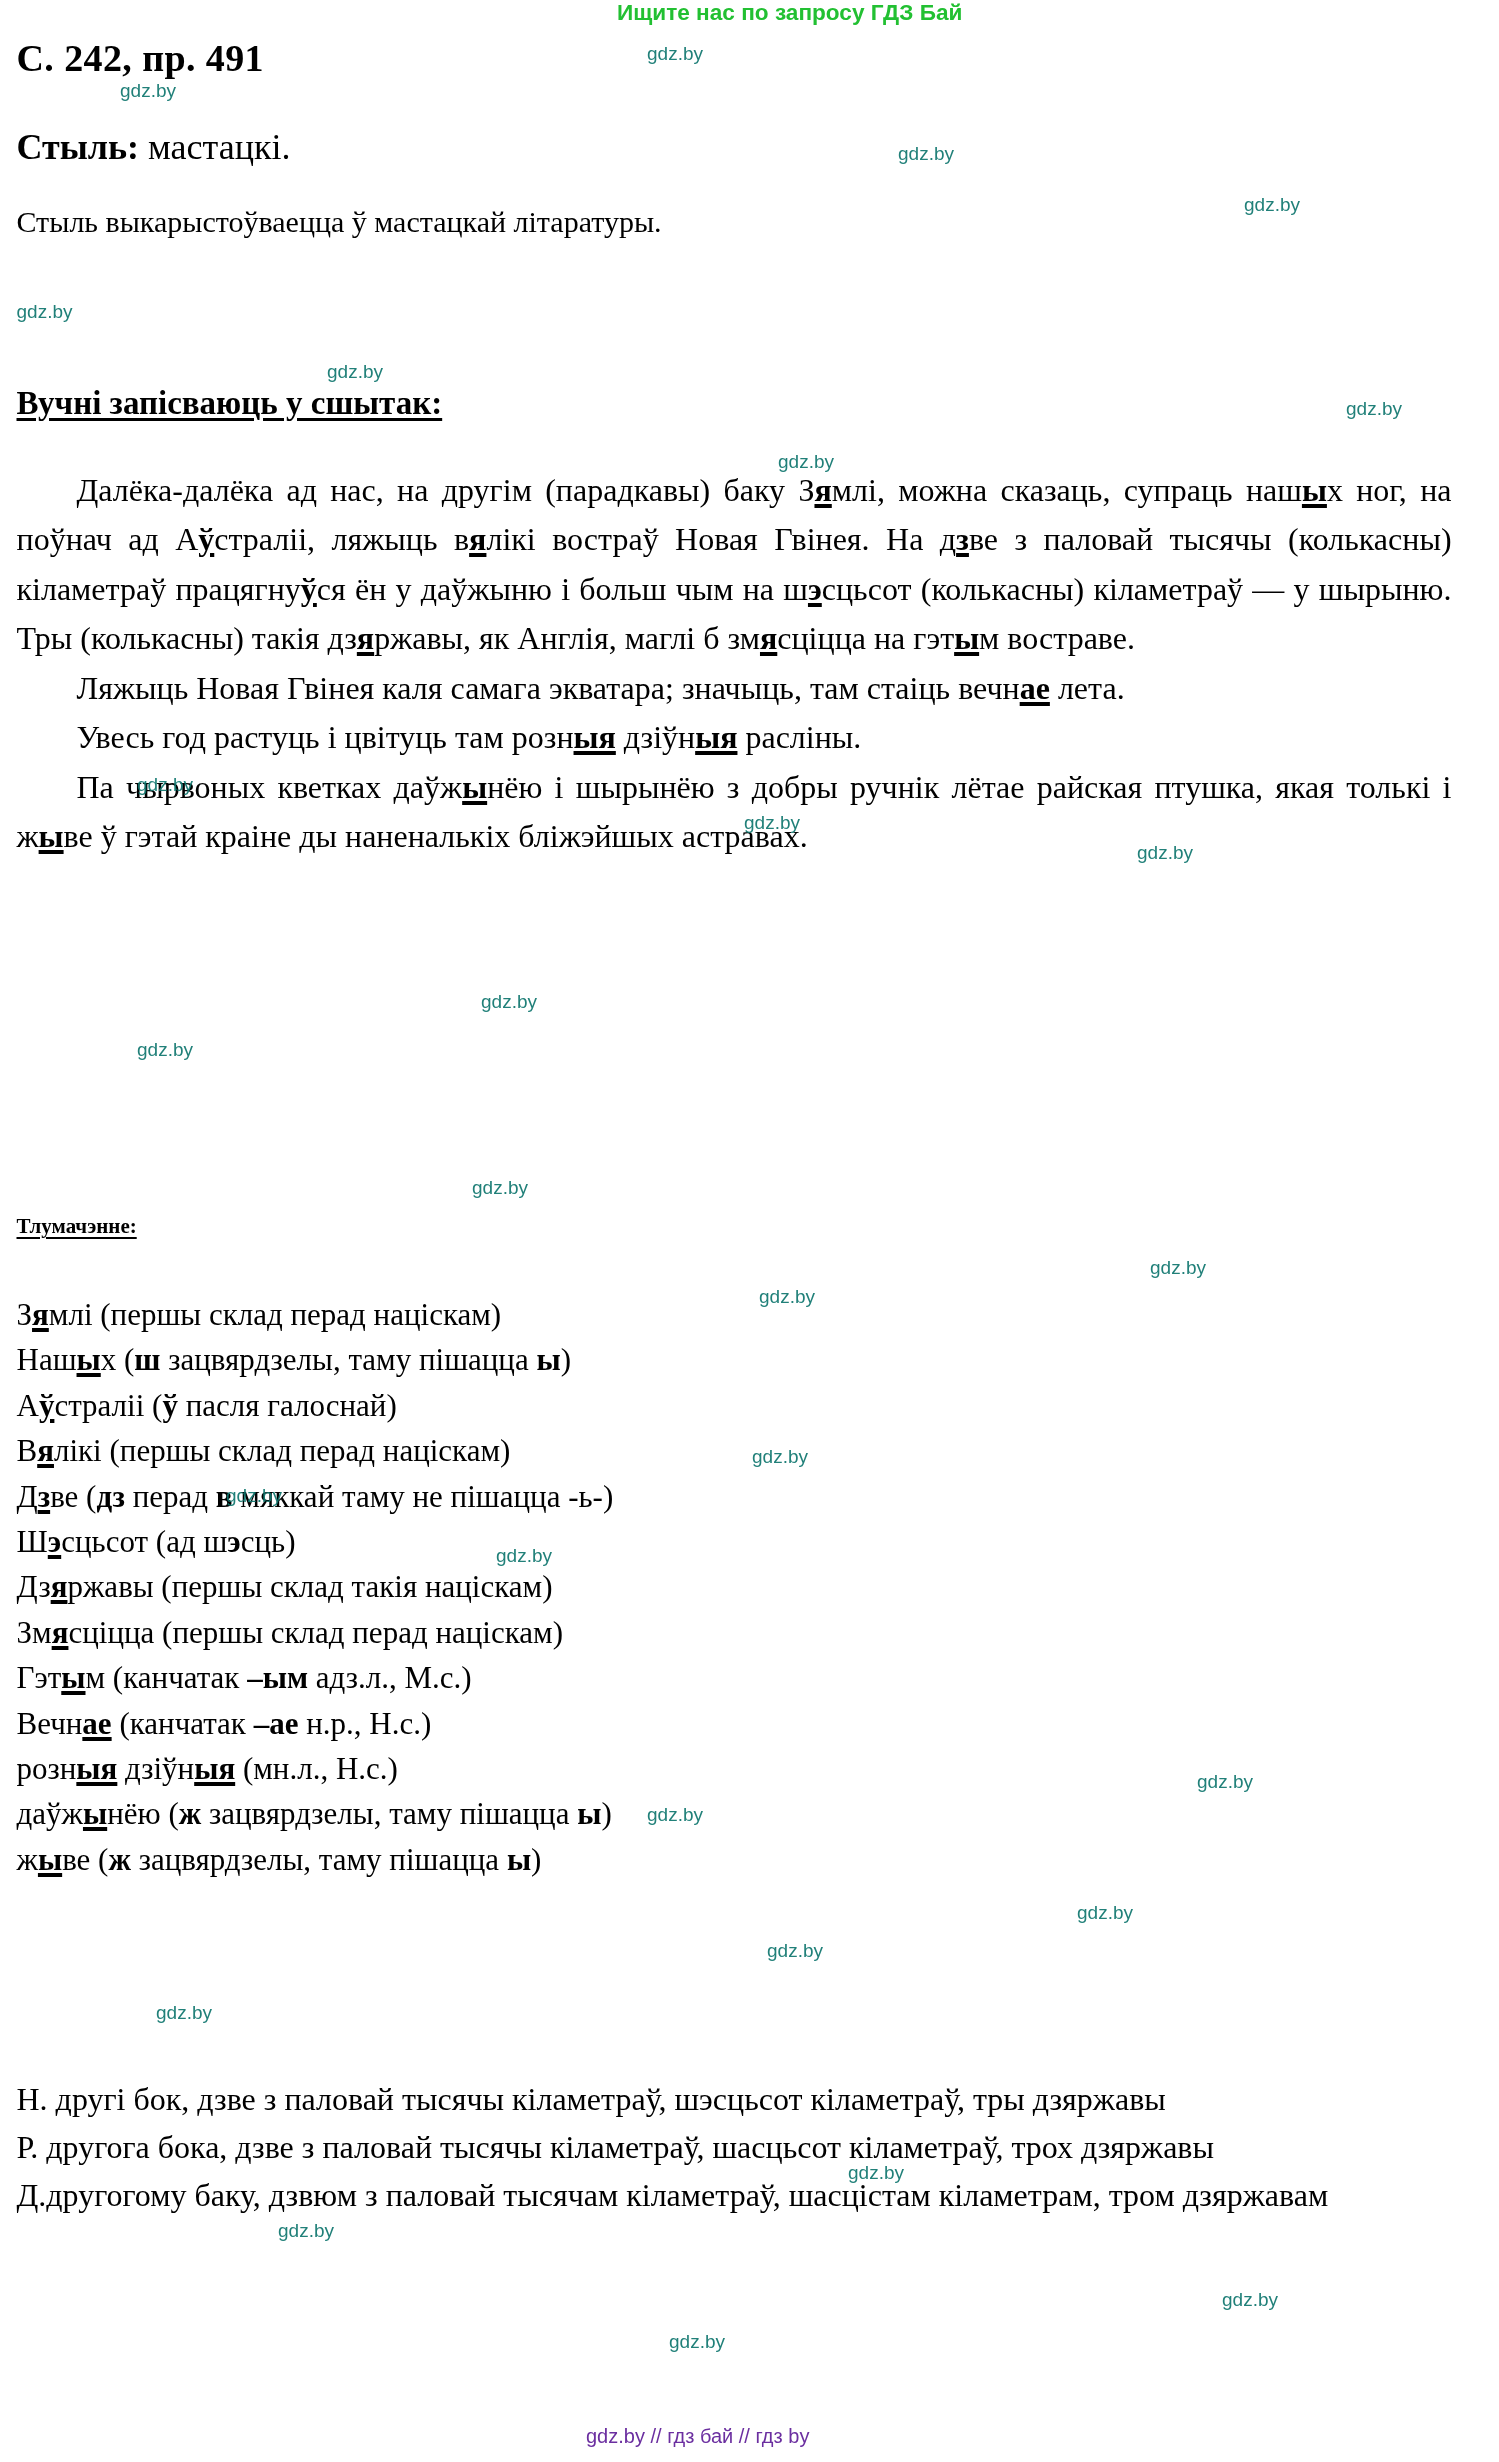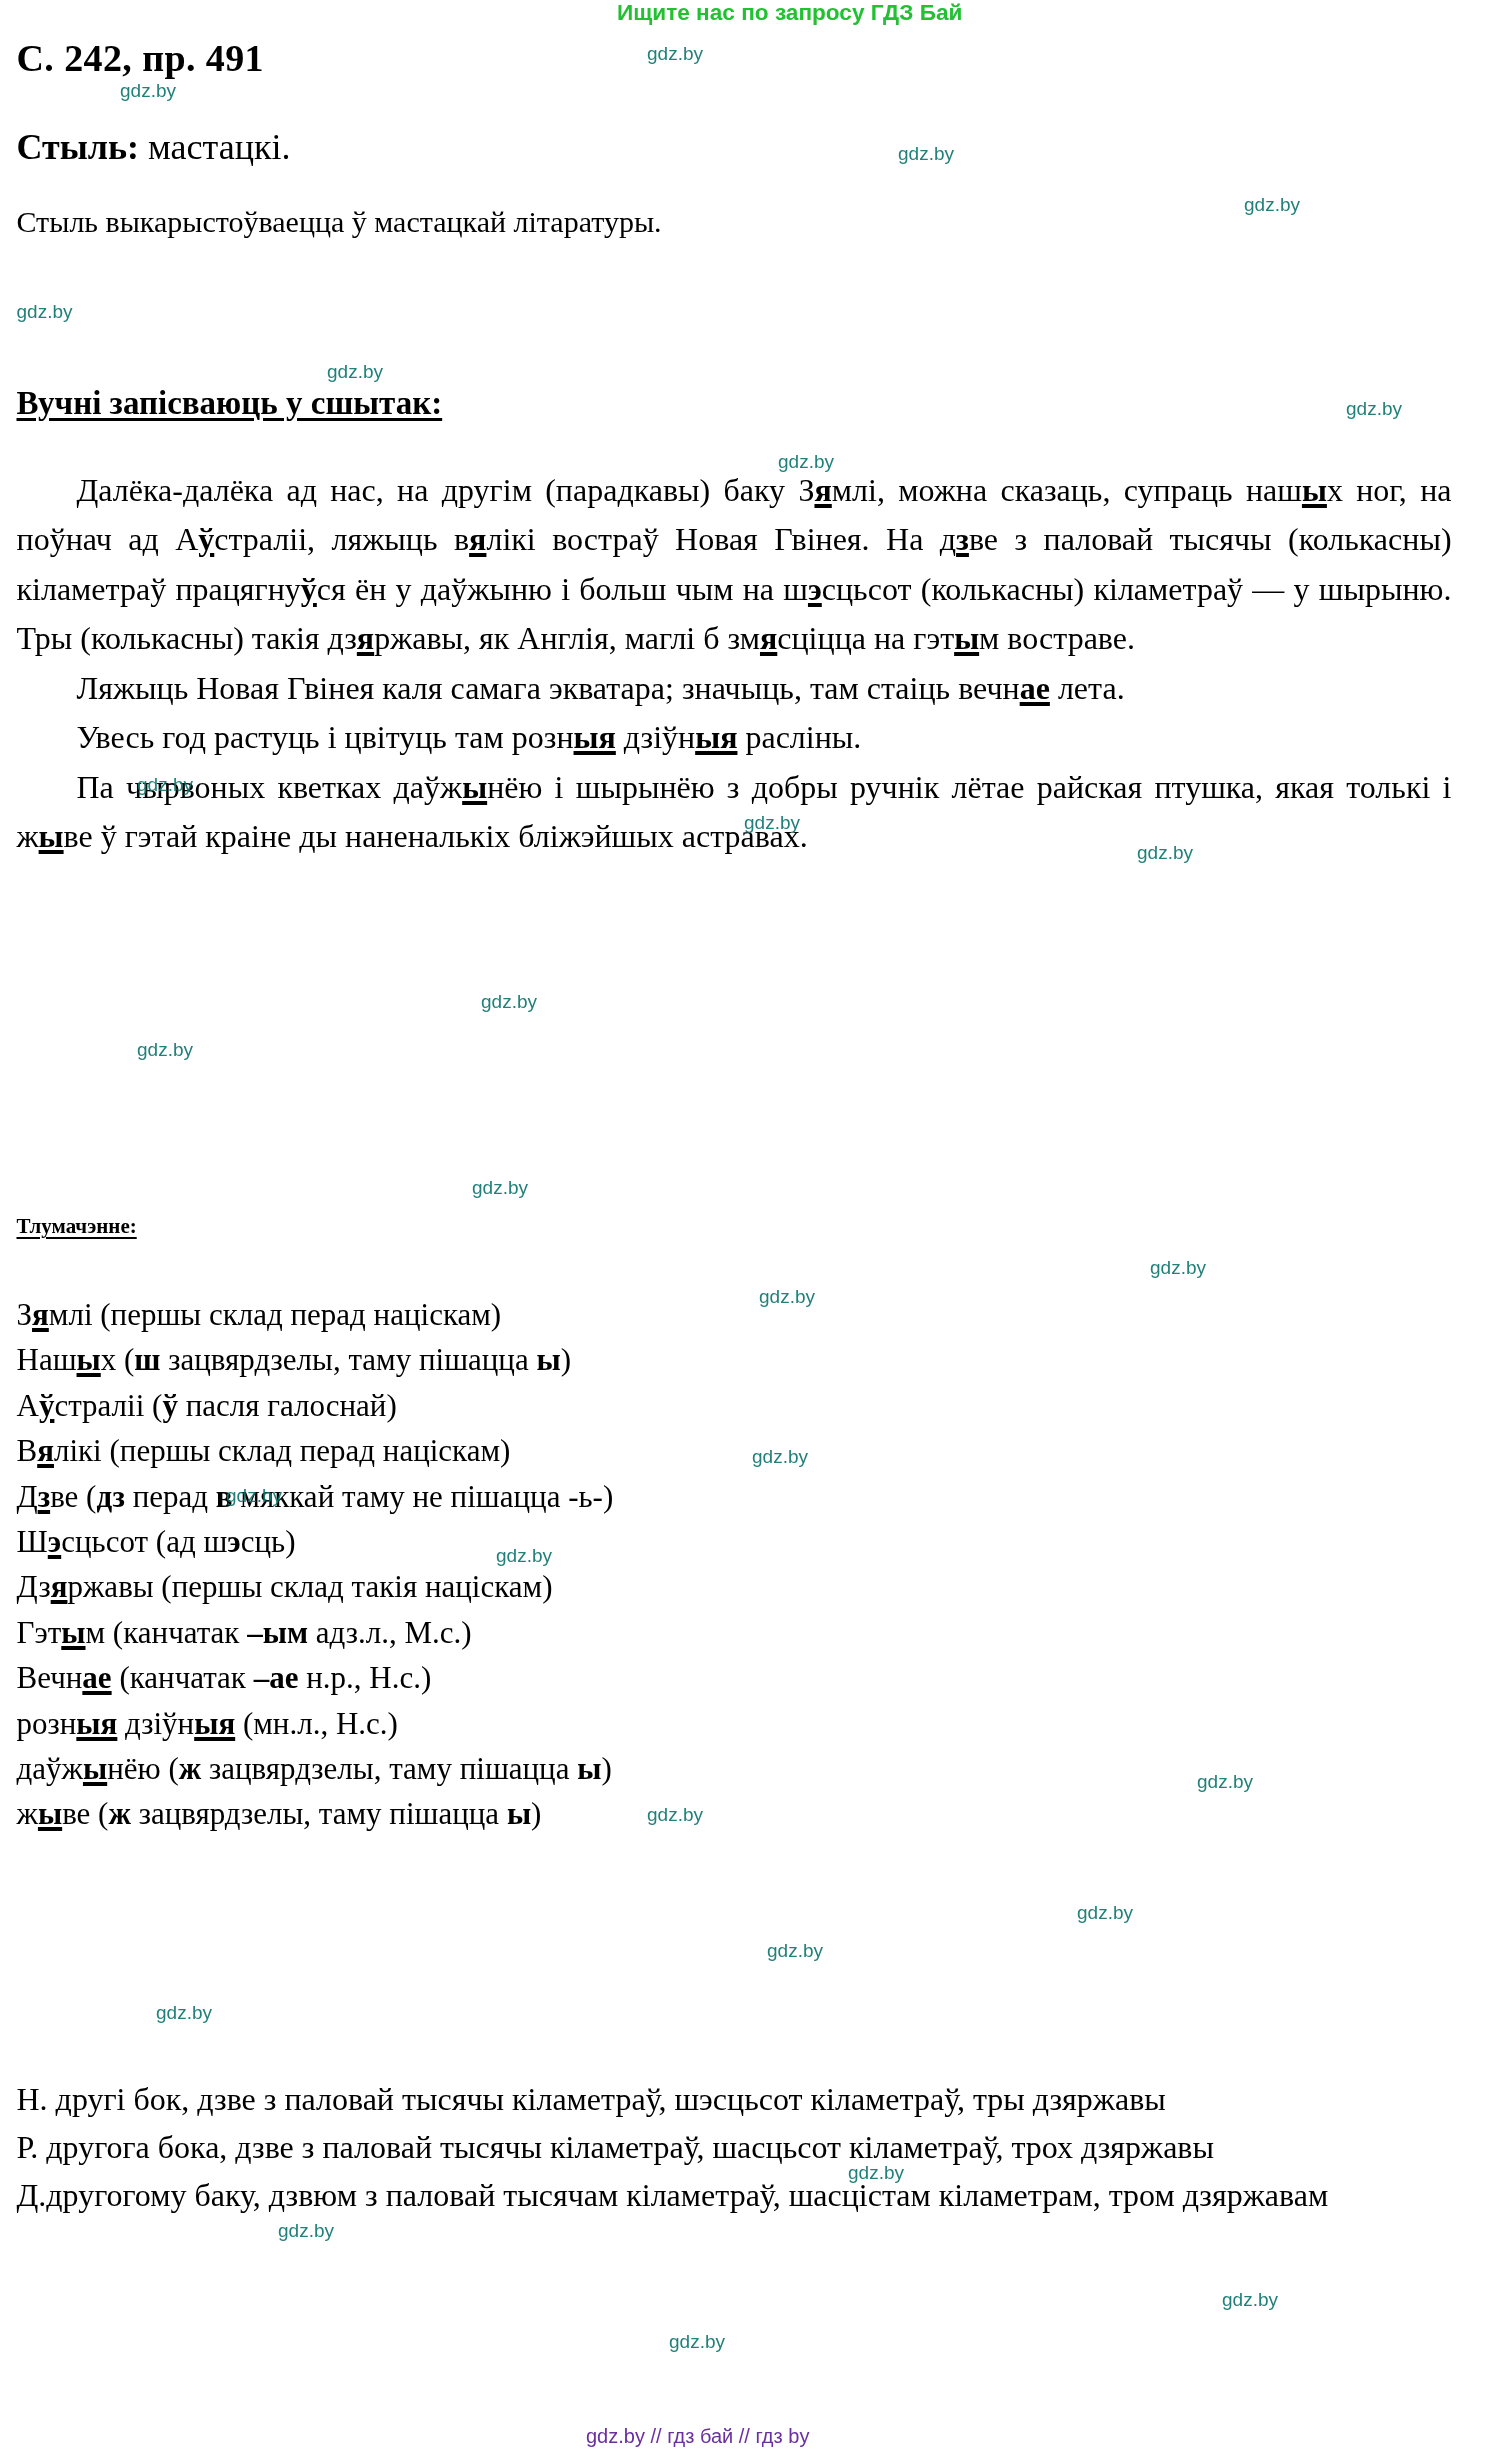--- a/index.html
+++ b/index.html
@@ -169,20 +169,21 @@
   <div class="h-explain">Тлумачэнне:</div>
 
   <div class="explain-list" id="explain-list">
       <div><span>З</span><u class="em">я</u><span>млі (першы склад перад націскам)</span></div>
       <div><span>Наш</span><u class="em">ы</u><span>х (</span><b>ш</b><span> зацвярдзелы, таму пішацца </span><b>ы</b><span>)</span></div>
       <div><span>А</span><u class="em">ў</u><span>страліі (</span><b>ў</b><span> пасля галоснай)</span></div>
       <div><span>В</span><u class="em">я</u><span>лікі (першы склад перад націскам)</span></div>
       <div><span>Д</span><u class="em">з</u><span>ве (</span><b>дз</b><span> перад </span><b>в</b><span> мяккай таму не пішацца -ь-)</span></div>
       <div><span>Ш</span><u class="em">э</u><span>сцьсот (ад ш</span><b>э</b><span>сць)</span></div>
       <div><span>Дз</span><u class="em">я</u><span>ржавы (першы склад такія націскам)</span></div>
+      <div><span>Зм</span><u class="em">я</u><span>сціцца (першы склад перад націскам)</span></div>
       <div><span>Гэт</span><u class="em">ы</u><span>м (канчатак </span><b>–ым</b><span> адз.л., М.с.)</span></div>
       <div><span>Вечн</span><u class="em">ае</u><span> (канчатак </span><b>–ае</b><span> н.р., Н.с.)</span></div>
       <div><span>розн</span><u class="em">ыя</u><span> дзіўн</span><u class="em">ыя</u><span> (мн.л., Н.с.)</span></div>
       <div><span>даўж</span><u class="em">ы</u><span>нёю (</span><b>ж</b><span> зацвярдзелы, таму пішацца </span><b>ы</b><span>)</span></div>
       <div><span>ж</span><u class="em">ы</u><span>ве (</span><b>ж</b><span> зацвярдзелы, таму пішацца </span><b>ы</b><span>)</span></div>
     </div>
 
   <div class="case-block">
     <p>Н. другі бок, дзве з паловай тысячы кіламетраў, шэсцьсот кіламетраў, тры дзяржавы</p>
     <p>Р. другога бока, дзве з паловай тысячы кіламетраў, шасцьсот кіламетраў, трох дзяржавы</p>

